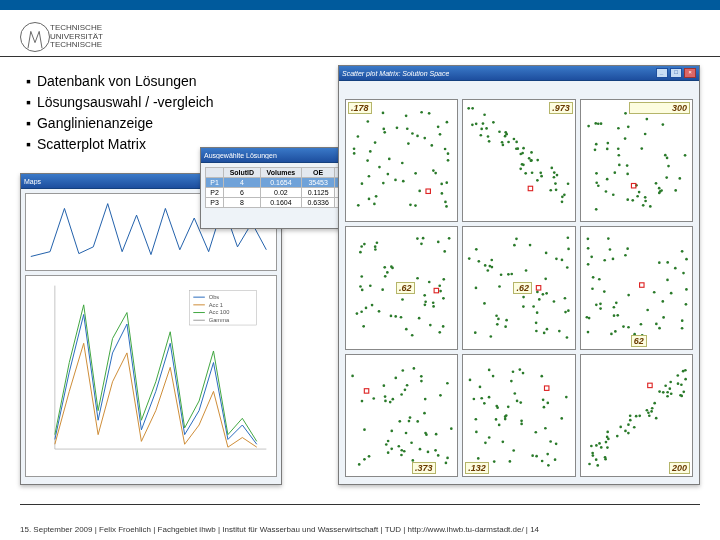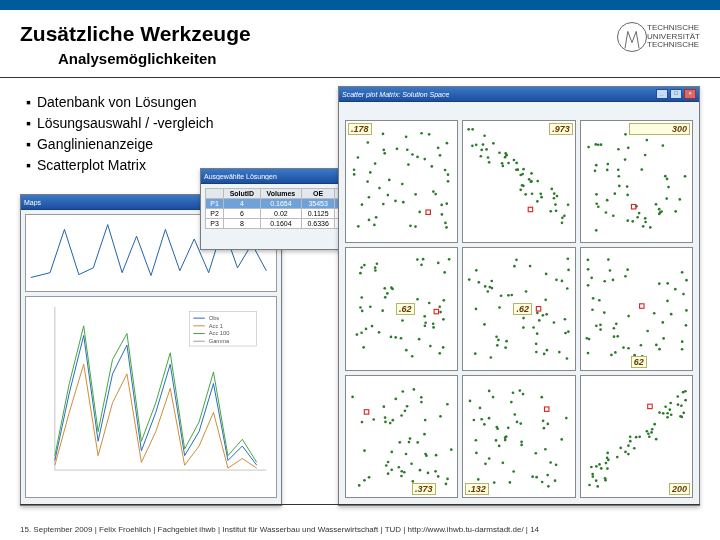--- a/index.html
+++ b/index.html
@@ -203,24 +203,20 @@
     font-size: 8px;
     color: #333;
   }
 </style>
 </head>
 <body>
 
 <div class="topbar"></div>
 
 <div class="header">
-  <div class="titles">
-    <div class="title">Zusätzliche Werkzeuge</div>
-    <div class="subtitle">Analysemöglichkeiten</div>
-  </div>
   <div class="logo-block">
     <div class="athena">
       <svg viewBox="0 0 20 20">
           <path d="M5 18 L7 6 L10 14 L13 6 L15 18" stroke="#666" fill="none" stroke-width="0.7"></path>
         </svg>
     </div>
     <div class="logo-text">
       <div>TECHNISCHE</div>
       <div>UNIVERSITÄT</div>
       <div>TECHNISCHE</div>

